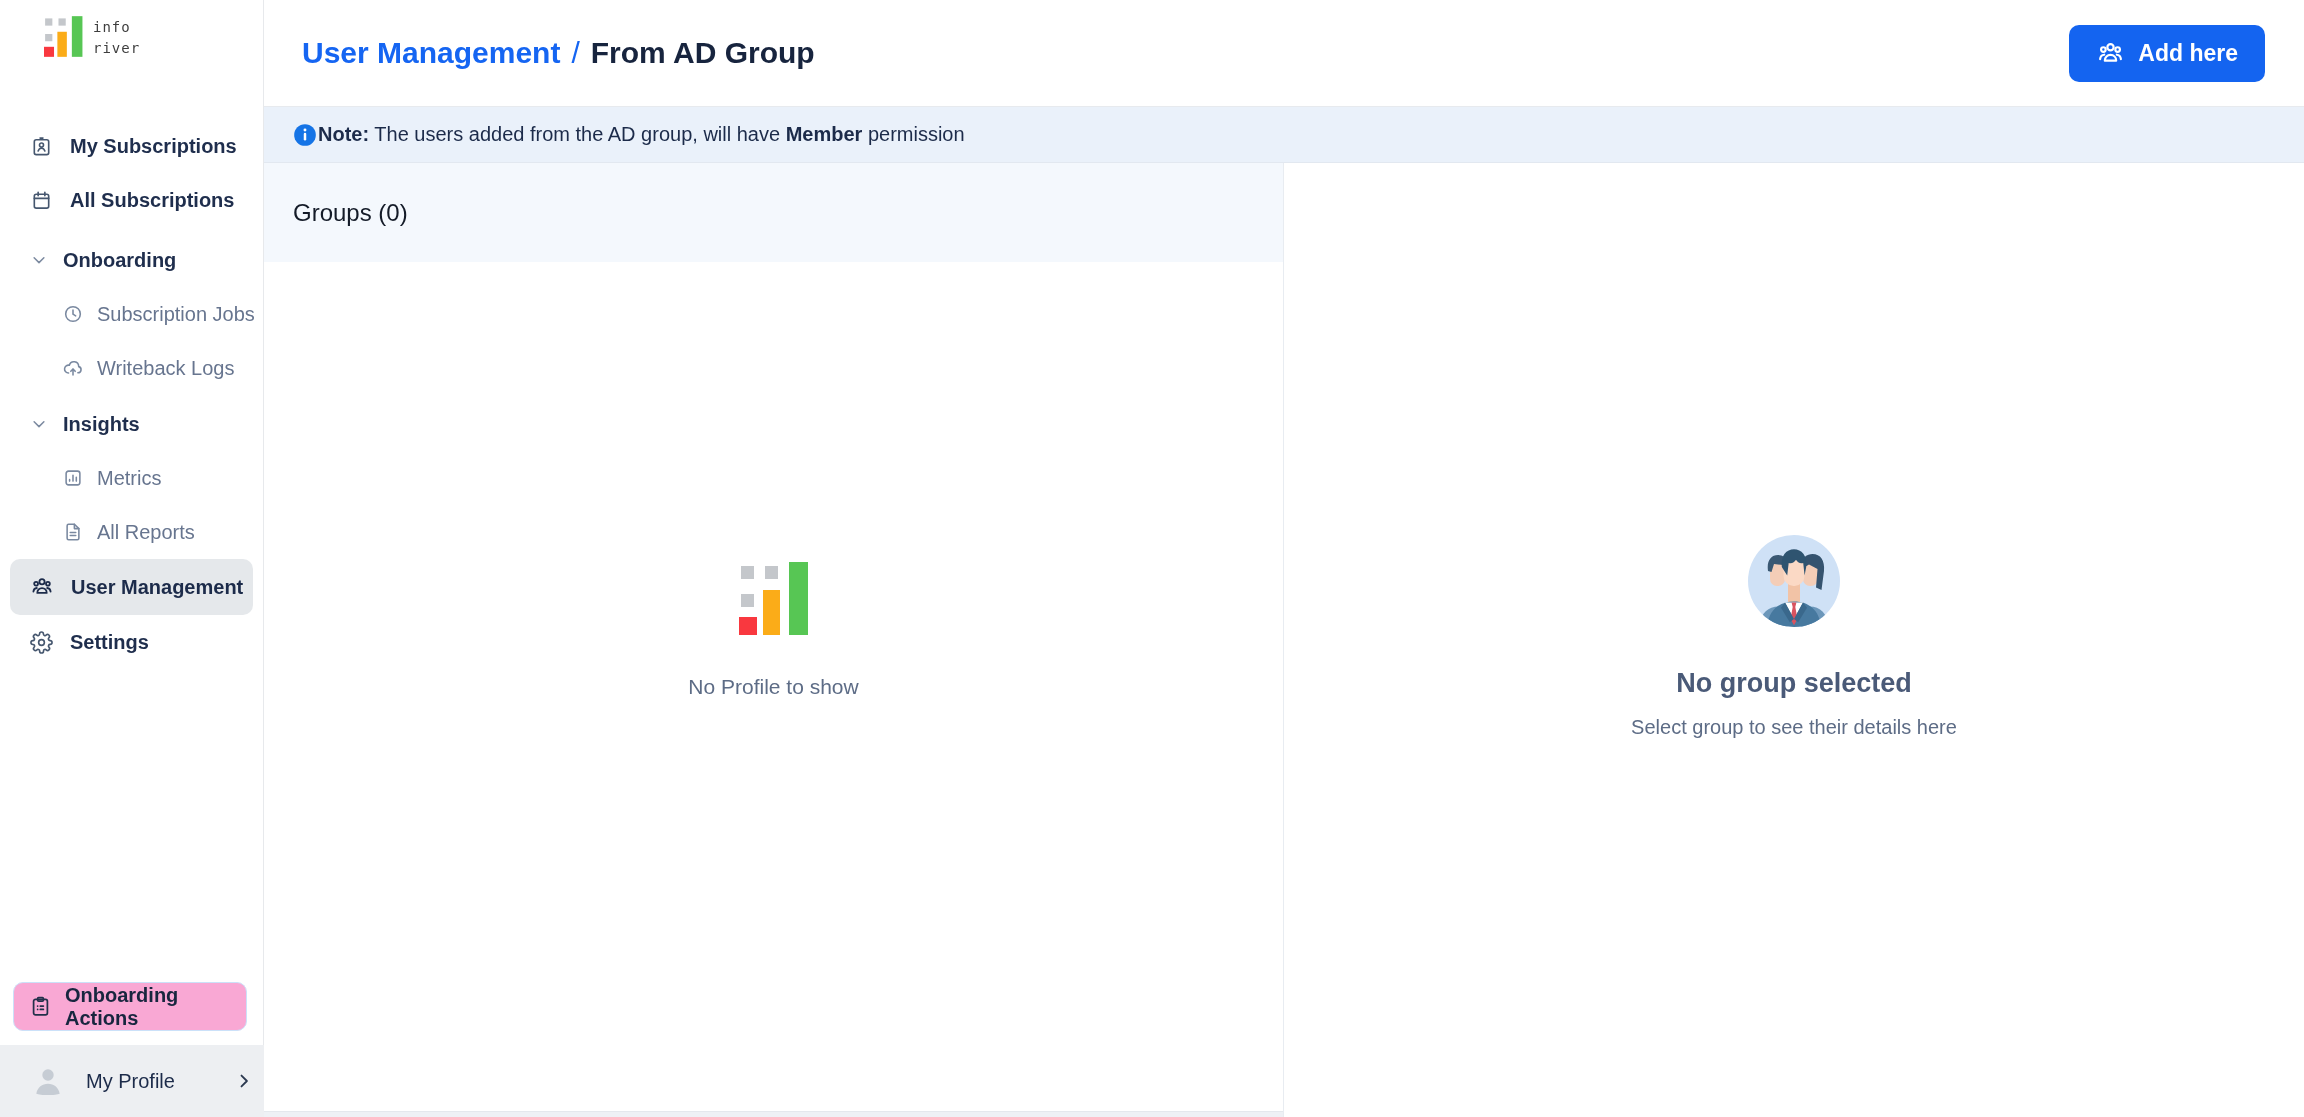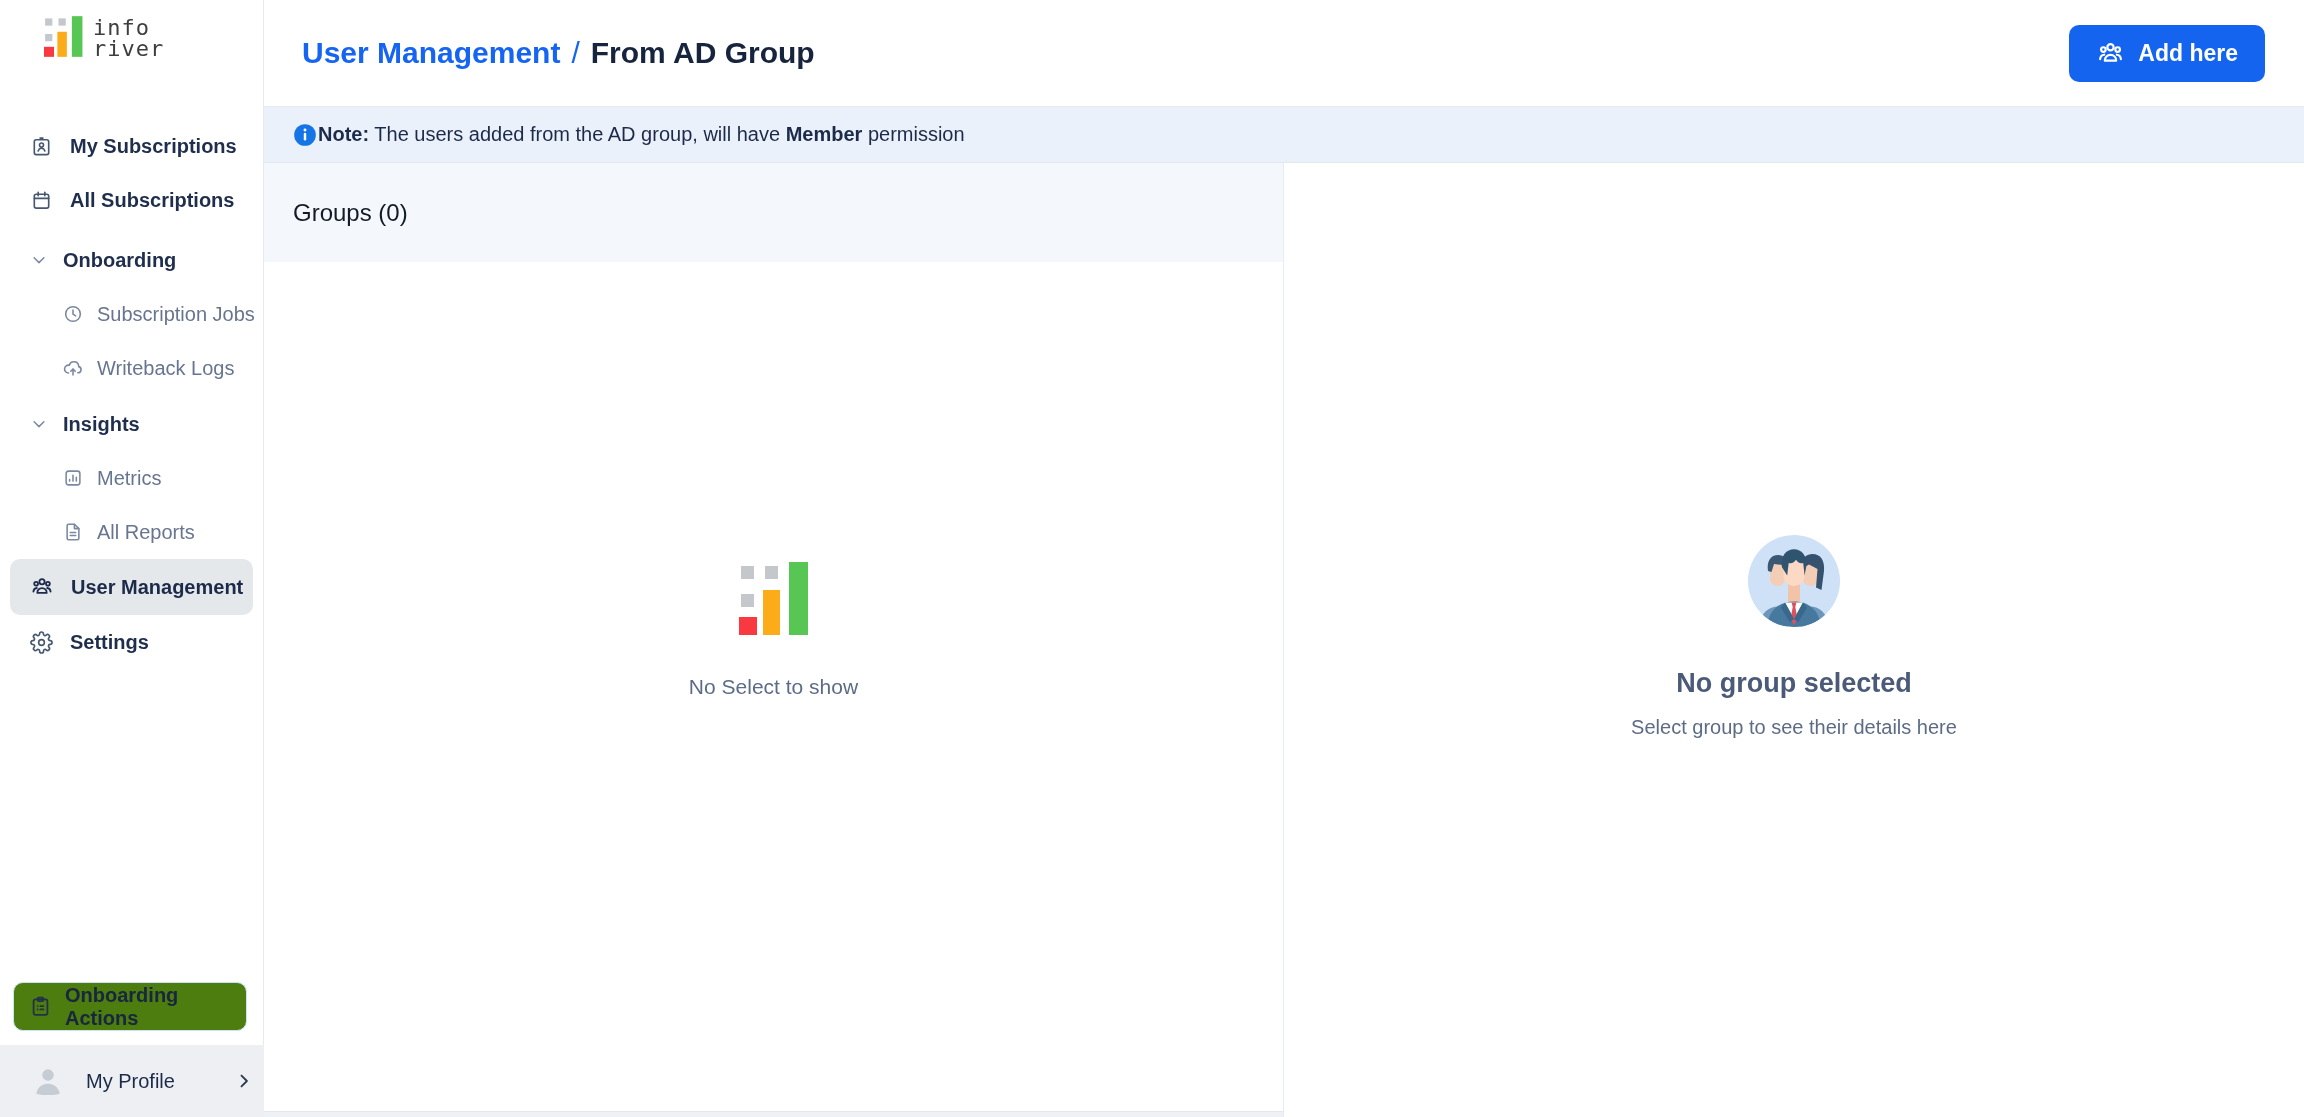--- a/index.html
+++ b/index.html
@@ -10,21 +10,21 @@
   }
   .app { display:flex; width:2304px; height:1117px; }
 
   
   .sidebar {
     width:264px; height:100%; background:#fff;
     border-right:1px solid #E7E9EC; position:relative; flex:0 0 264px;
   }
   .logo-row { display:flex; align-items:flex-start; gap:10px; padding:16px 0 0 44px; }
   .logo-text {
-    font-family:"DejaVu Sans Mono", monospace; font-size:22px; line-height:21px;
+    font-family:"DejaVu Sans Mono", monospace; font-size:14px; line-height:21px;
     color:#3E3E3E; font-weight:500; letter-spacing:1px; padding-top:1px;
   }
   .nav { margin-top:60px; }
   .nav-item {
     height:54px; display:flex; align-items:center; padding-left:30px; gap:17px;
     font-size:20px; font-weight:700; color:#1F2E4D; cursor:pointer; user-select:none;
   }
   .nav-item .icon { display:flex; align-items:center; justify-content:center; color:#46576F; }
   .nav-item.sub { padding-left:62px; gap:13px; font-weight:400; color:#67758F; }
   .nav-item.sub .icon { color:#7A89A0; }
@@ -32,21 +32,21 @@
   .nav-item.section .icon { color:#7C8AA0; }
   .mt6 { margin-top:6px; } .mt2 { margin-top:2px; }
   .nav-item.active-row {
     margin:0 10px; padding-left:20px; height:56px;
     background:#E5E8EB; border-radius:10px; color:#1C2B4A;
   }
   .nav-item.active-row .icon { color:#1C2B4A; }
 
   .onboarding {
     position:absolute; left:13px; top:982px; width:234px; height:49px;
-    background:#4d7c0f; border:1px solid #CBE1F9; border-radius:10px;
+    background:#f9a8d4; border:1px solid #CBE1F9; border-radius:10px;
     display:flex; align-items:center; gap:13px; padding-left:15px;
     font-size:20px; font-weight:700; color:#18263F; cursor:pointer;
   }
   .onboarding .icon { color:#22304A; display:flex; }
 
   .profile {
     position:absolute; left:0; bottom:0; width:264px; height:72px;
     background:#EDEFF2; display:flex; align-items:center; padding:0 10px 0 30px; cursor:pointer;
   }
   .profile-label { margin-left:20px; font-size:20px; color:#1C2B4A; }
@@ -305,21 +305,21 @@
             <span>
               <svg width="70" height="73" viewBox="0 0 70 73">
                 <rect x="2" y="4" width="13" height="13" fill="#C4C7CB"></rect>
                 <rect x="26" y="4" width="13" height="13" fill="#C4C7CB"></rect>
                 <rect x="2" y="32" width="13" height="13" fill="#C4C7CB"></rect>
                 <rect x="0" y="55" width="18" height="18" fill="#F9383F"></rect>
                 <rect x="24" y="28" width="17" height="45" fill="#FBAC18"></rect>
                 <rect x="50" y="0" width="19" height="73" fill="#57C654"></rect>
               </svg>
             </span>
-            <div class="empty-text">No Select to show</div>
+            <div class="empty-text">No Profile to show</div>
           </div>
         </section>
         <div class="bottom-strip"></div>
       </div>
 
       <section class="details-panel">
         <span>
           <svg width="94" height="94" viewBox="0 0 94 94">
             <defs>
                 <clipPath id="avclip">

